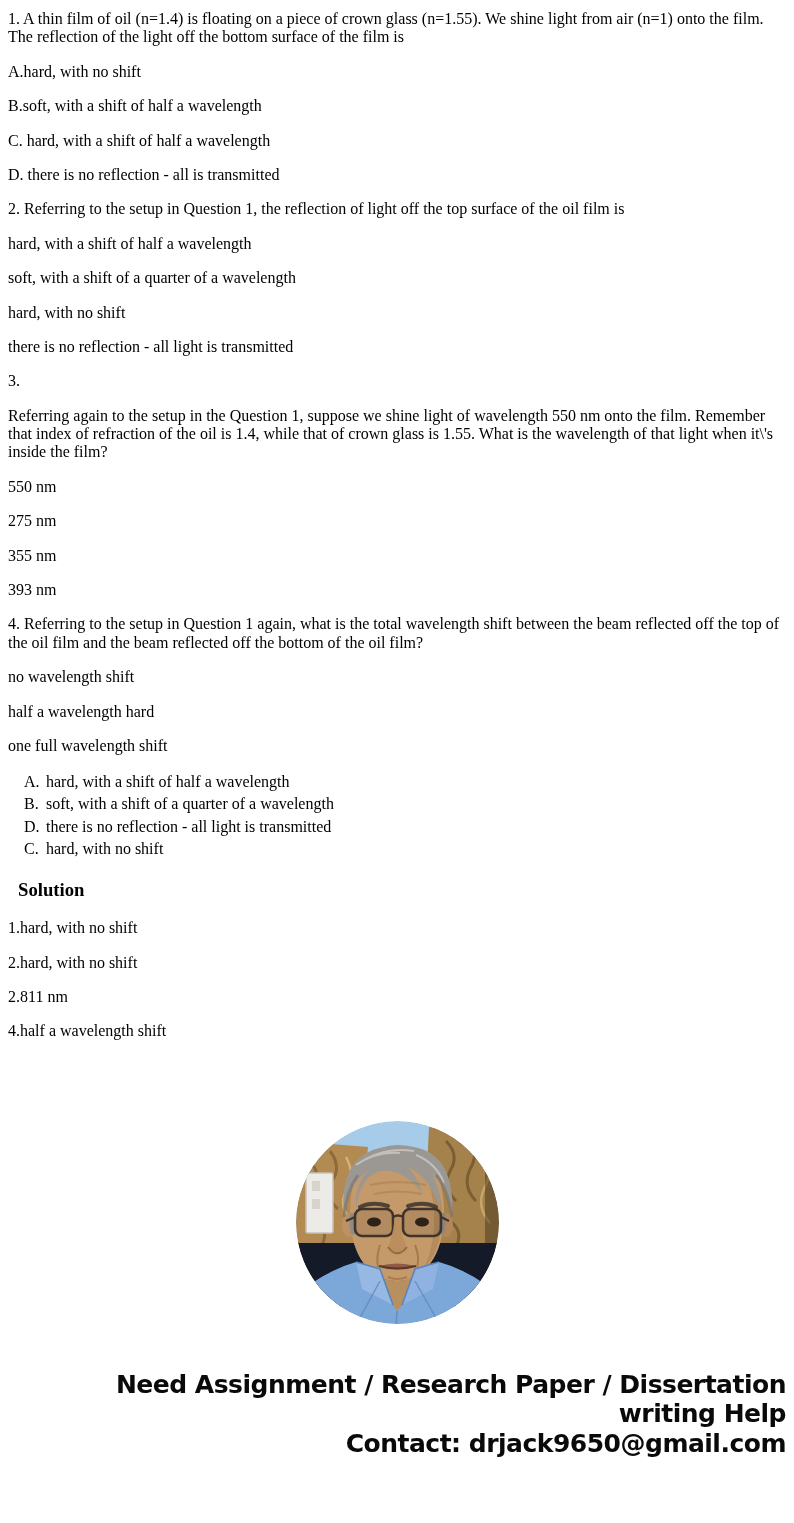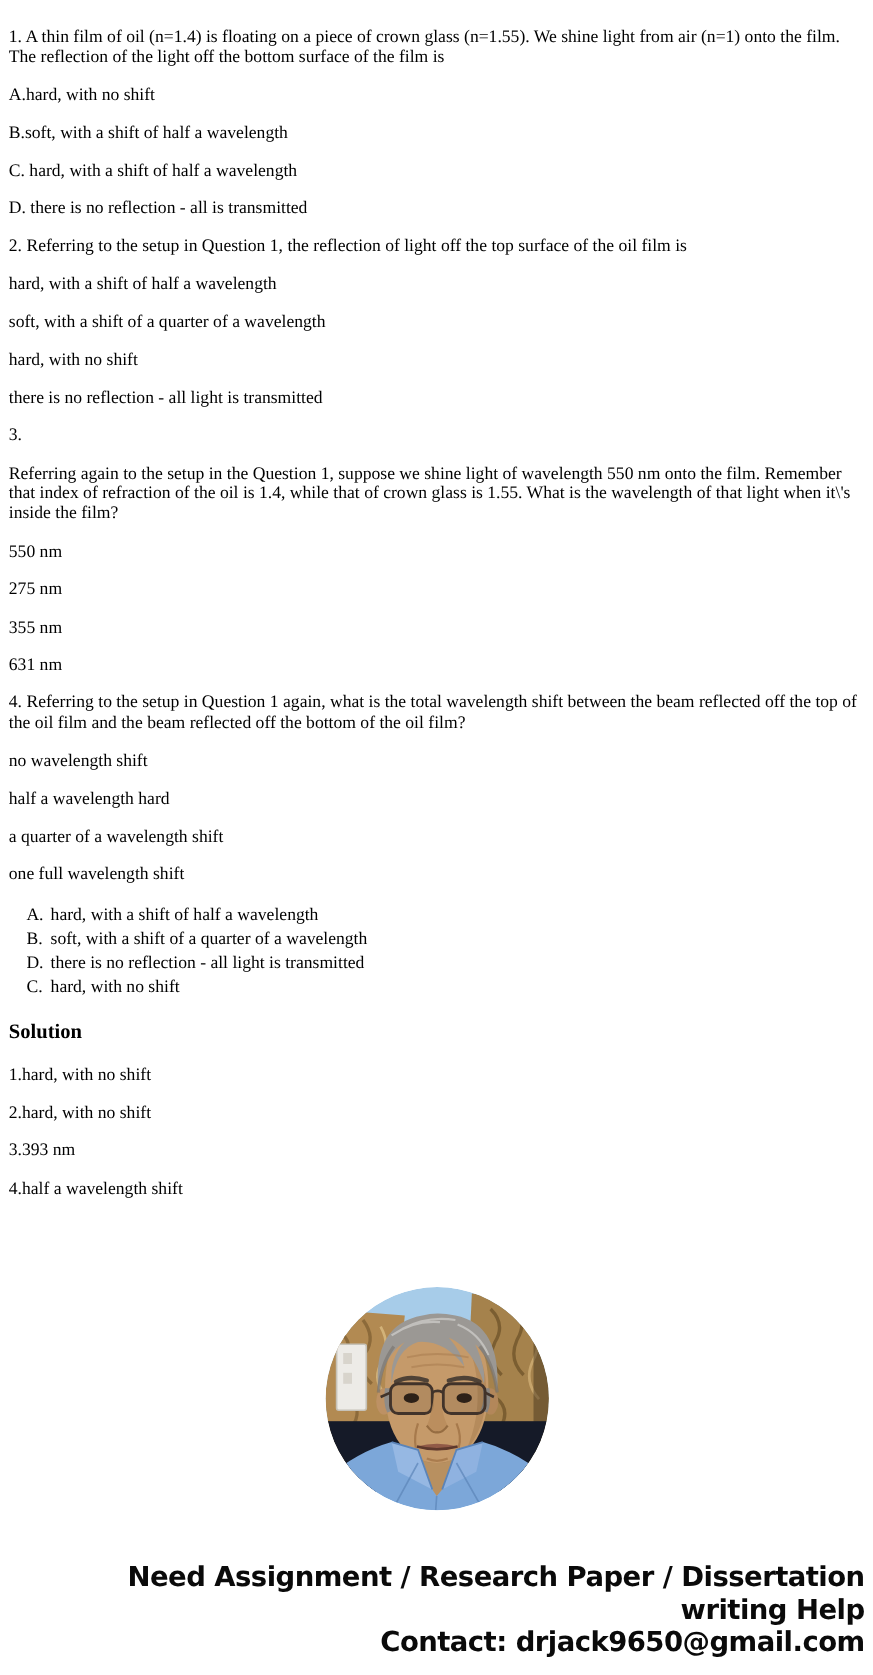--- a/index.html
+++ b/index.html
@@ -14,38 +14,38 @@
     padding: 8px 8px 24px 8px;
     color: #000000;
     font-family: "Liberation Serif", "DejaVu Serif", serif;
     font-size: 16px;
     line-height: 1.15;
   }
   .content p {
     margin: 16px 0;
   }
   .content p:first-child {
-    margin-top: 17px;
+    margin-top: 2px;
   }
   .answer-list {
     margin: 0 0;
     padding-left: 16px;
   }
   .answer-row {
     line-height: 1.38;
     white-space: nowrap;
   }
   .answer-marker {
     display: inline-block;
     width: 22px;
   }
   h3.solution-heading {
     font-size: 18.7px;
     font-weight: bold;
-    margin: 19px 0;
+    margin: 19px 10px;
     font-family: "Liberation Serif", "DejaVu Serif", serif;
   }
   .avatar-wrap {
     margin-top: 80px;
     display: flex;
     justify-content: center;
   }
   .avatar {
     width: 203px;
     height: 203px;
@@ -79,26 +79,25 @@
   <p>hard, with a shift of half a wavelength</p>
   <p>soft, with a shift of a quarter of a wavelength</p>
   <p>hard, with no shift</p>
   <p>there is no reflection - all light is transmitted</p>
 
   <p>3.</p>
   <p>Referring again to the setup in the Question 1, suppose we shine light of wavelength 550 nm onto the film. Remember that index of refraction of the oil is 1.4, while that of crown glass is 1.55.   What is the wavelength of that light when it\'s inside the film?</p>
   <p>550 nm</p>
   <p>275 nm</p>
   <p>355 nm</p>
-  <p>631 nm</p>
+  <p>393 nm</p>
 
   <p>4. Referring to the setup in Question 1 again, what is the total wavelength shift between the beam reflected off the top of the oil film and the beam reflected off the bottom of the oil film?</p>
   <p>no wavelength shift</p>
   <p>half a wavelength hard</p>
-  <p>a quarter of a wavelength shift</p>
   <p>one full wavelength shift</p>
 
   <div class="answer-list">
     <div class="answer-row">
       <span class="answer-marker">A.</span><span>hard, with a shift of half a wavelength</span>
     </div>
     <div class="answer-row">
       <span class="answer-marker">B.</span><span>soft, with a shift of a quarter of a wavelength</span>
     </div>
     <div class="answer-row">
@@ -106,21 +105,21 @@
     </div>
     <div class="answer-row">
       <span class="answer-marker">C.</span><span>hard, with no shift</span>
     </div>
   </div>
 
   <h3 class="solution-heading">Solution</h3>
 
   <p>1.hard, with no shift</p>
   <p>2.hard, with no shift</p>
-  <p>3.393 nm</p>
+  <p>2.811 nm</p>
   <p>4.half a wavelength shift</p>
 
 </div>
 
 <div class="avatar-wrap">
   <div class="avatar">
     <svg viewBox="0 0 203 203" width="203" height="203" xmlns="http://www.w3.org/2000/svg">
       <defs>
         <clipPath id="avclip">
             <circle cx="101.5" cy="101.5" r="101.5"></circle>

